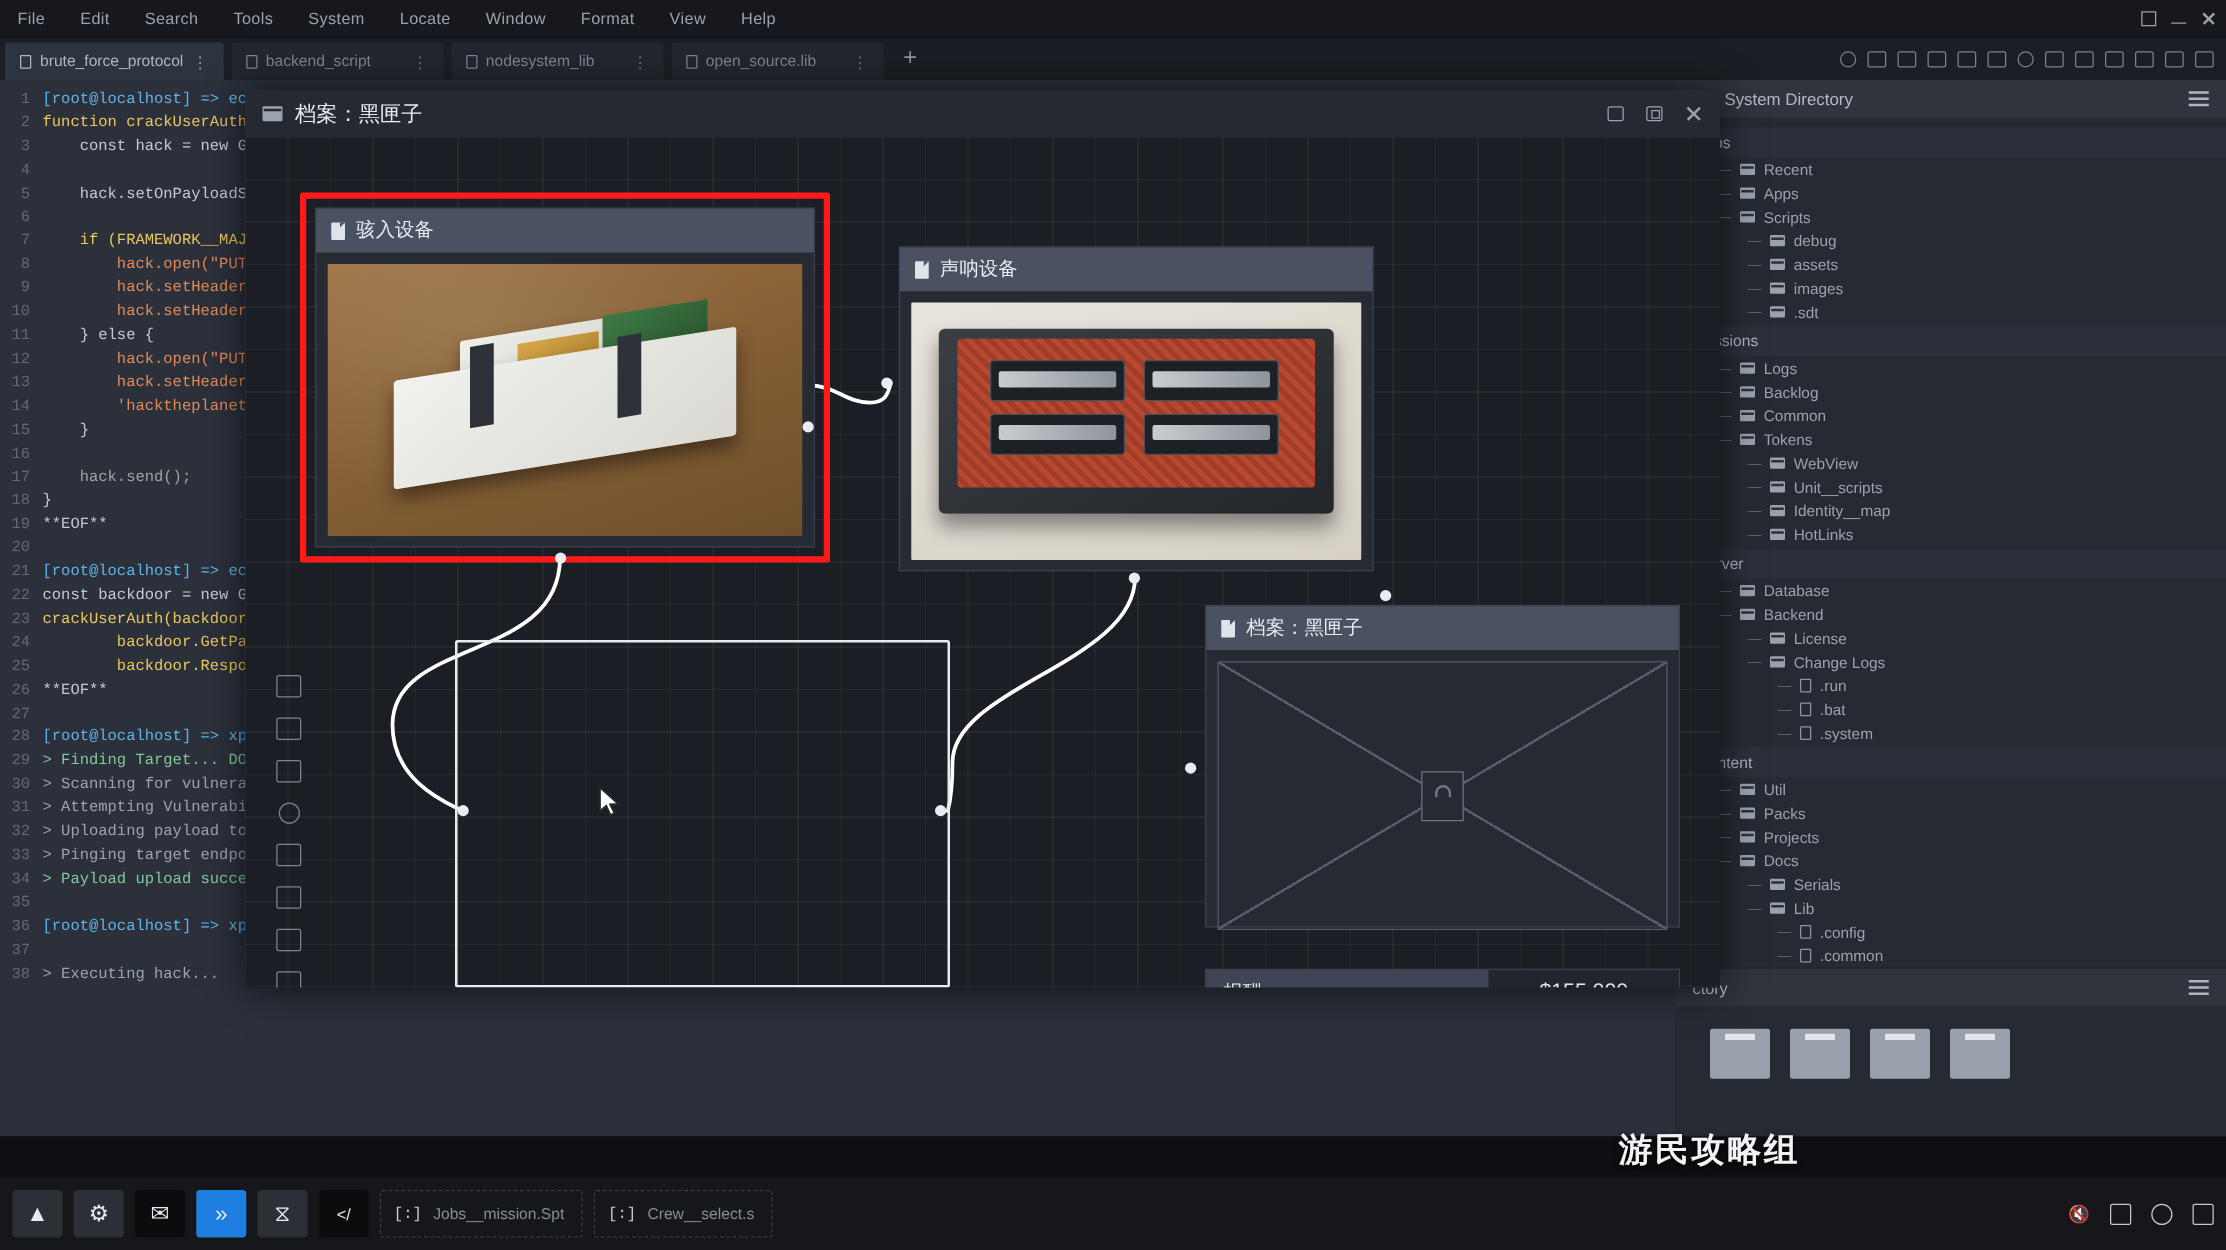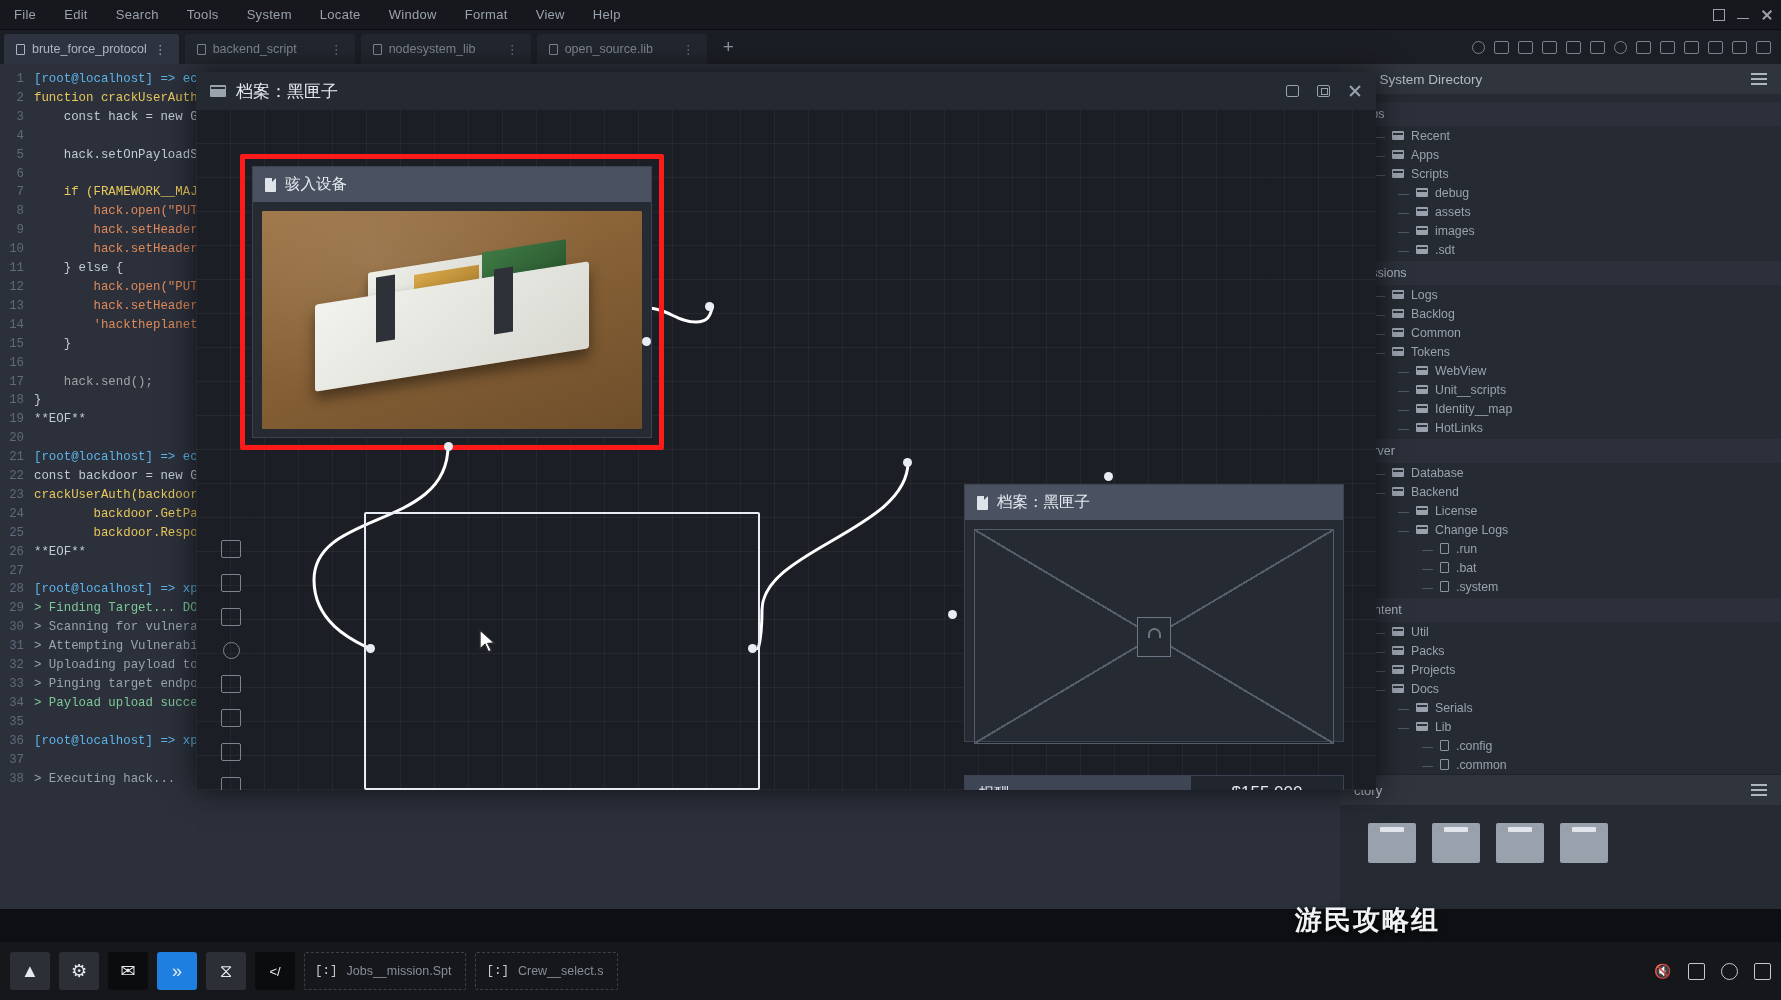--- a/index.html
+++ b/index.html
@@ -642,20 +642,38 @@
               <div class="gold"></div>
             <div class="board"></div>
               <div class="strap1"></div>
               <div class="strap2"></div>
           </div>
         </div>
       </div>
       <div class="port" style="left:446px; top:227px;"></div>
       <div class="port" style="left:248px; top:332px;"></div>
 
+      <div class="node" style="left:523px; top:87px; width:380px; height:260px;">
+        <div class="nhead">
+          <span class="dic"></span>
+          <span>声呐设备</span>
+        </div>
+        <div class="nbody">
+          <div class="thumb img-sonar" style="height:206px;">
+            <div class="case">
+              <div class="foam">
+                <div class="slot s1"></div>
+                  <div class="slot s2"></div>
+                <div class="slot s3"></div>
+                  <div class="slot s4"></div>
+              </div>
+            </div>
+          </div>
+        </div>
+      </div>
       <div class="port" style="left:509px; top:192px;"></div>
       <div class="port" style="left:707px; top:348px;"></div>
 
       <div class="sel-ring" style="left:168px; top:402px; width:396px; height:278px; border:2px solid #e7ecf2;"></div>
       <div class="port" style="left:170px; top:534px;"></div>
       <div class="port" style="left:552px; top:534px;"></div>
 
       <div class="node" style="left:768px; top:374px; width:380px; height:258px;">
         <div class="nhead">
           <span class="dic"></span>

